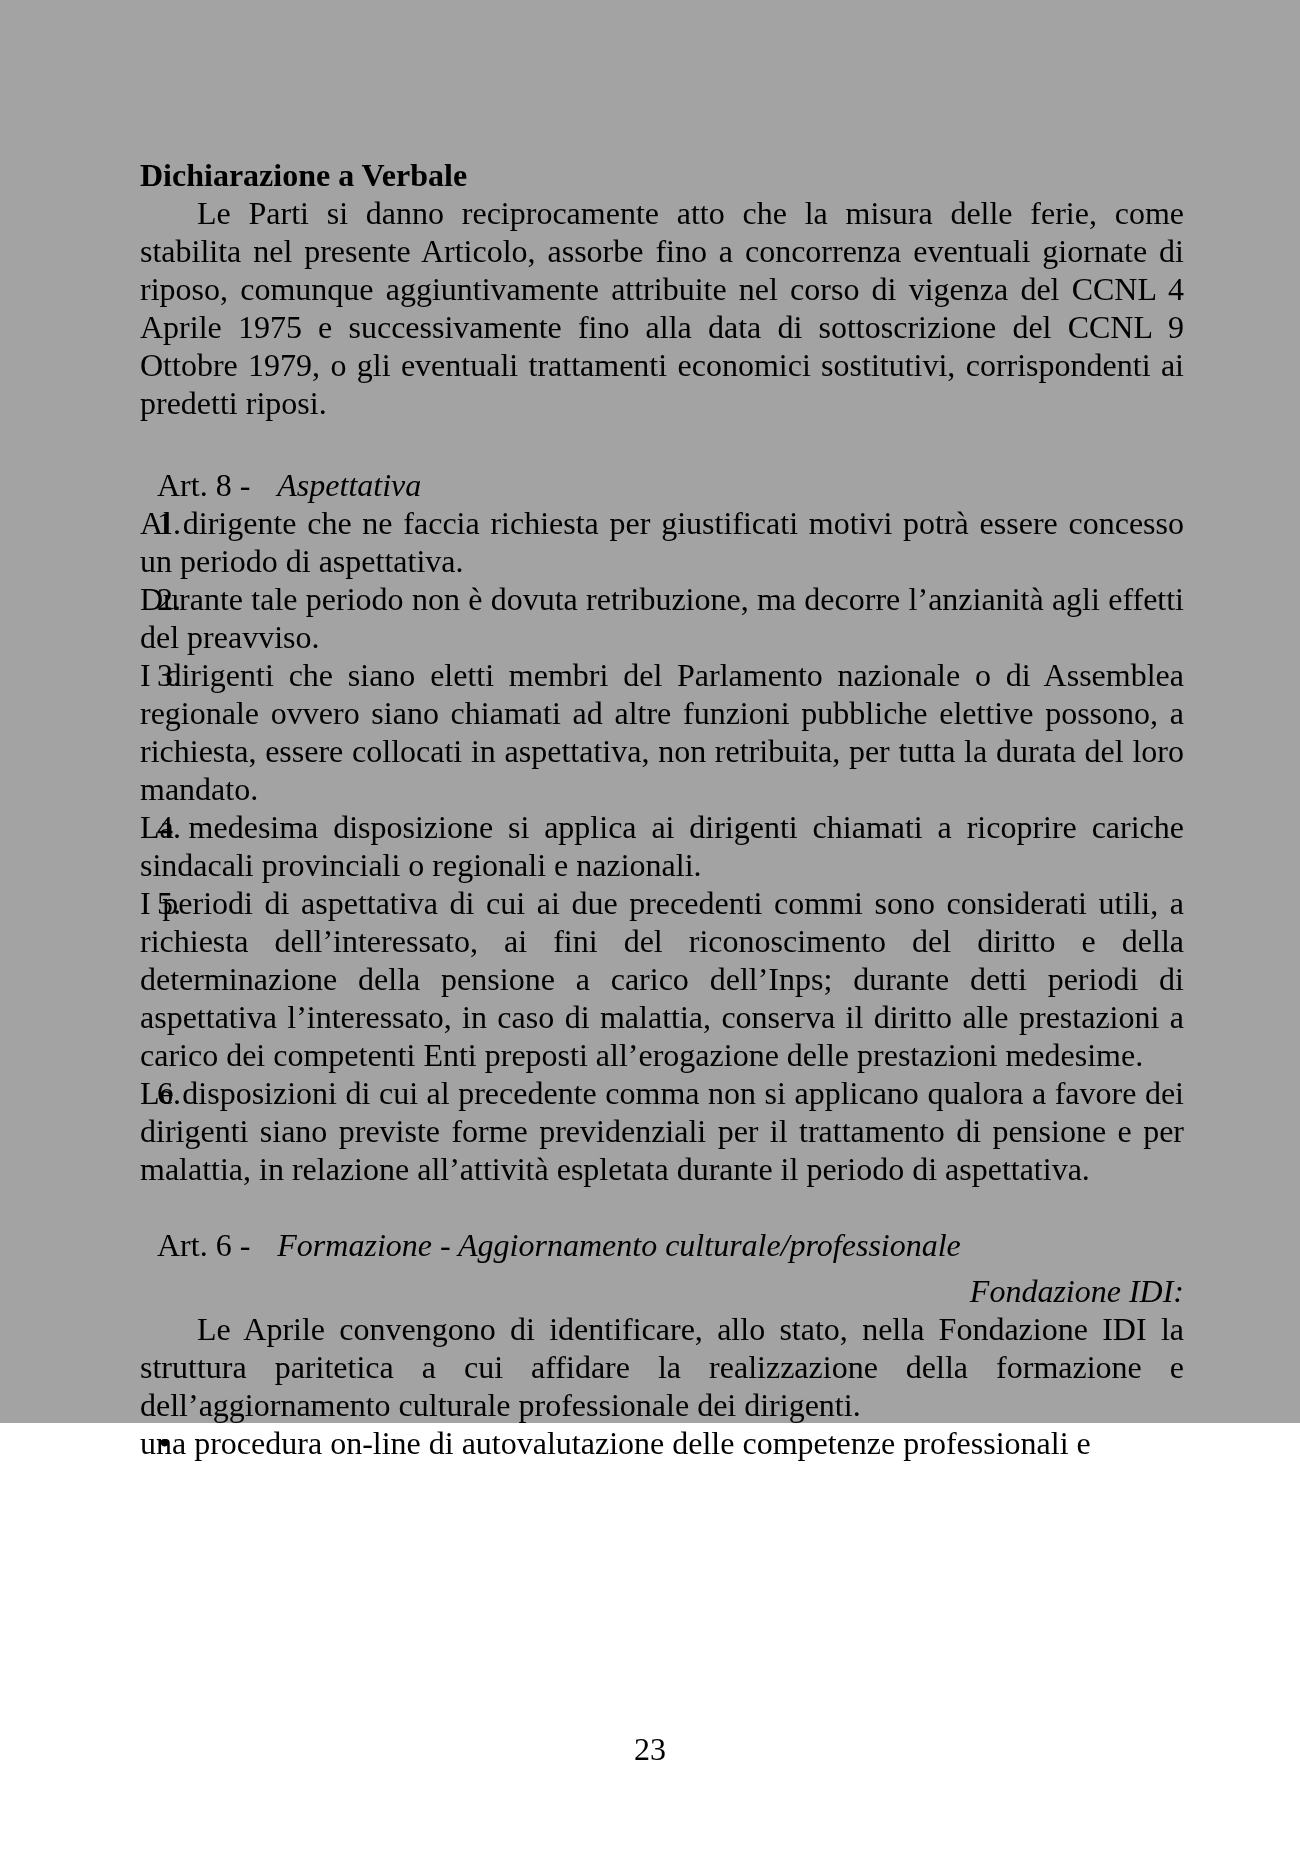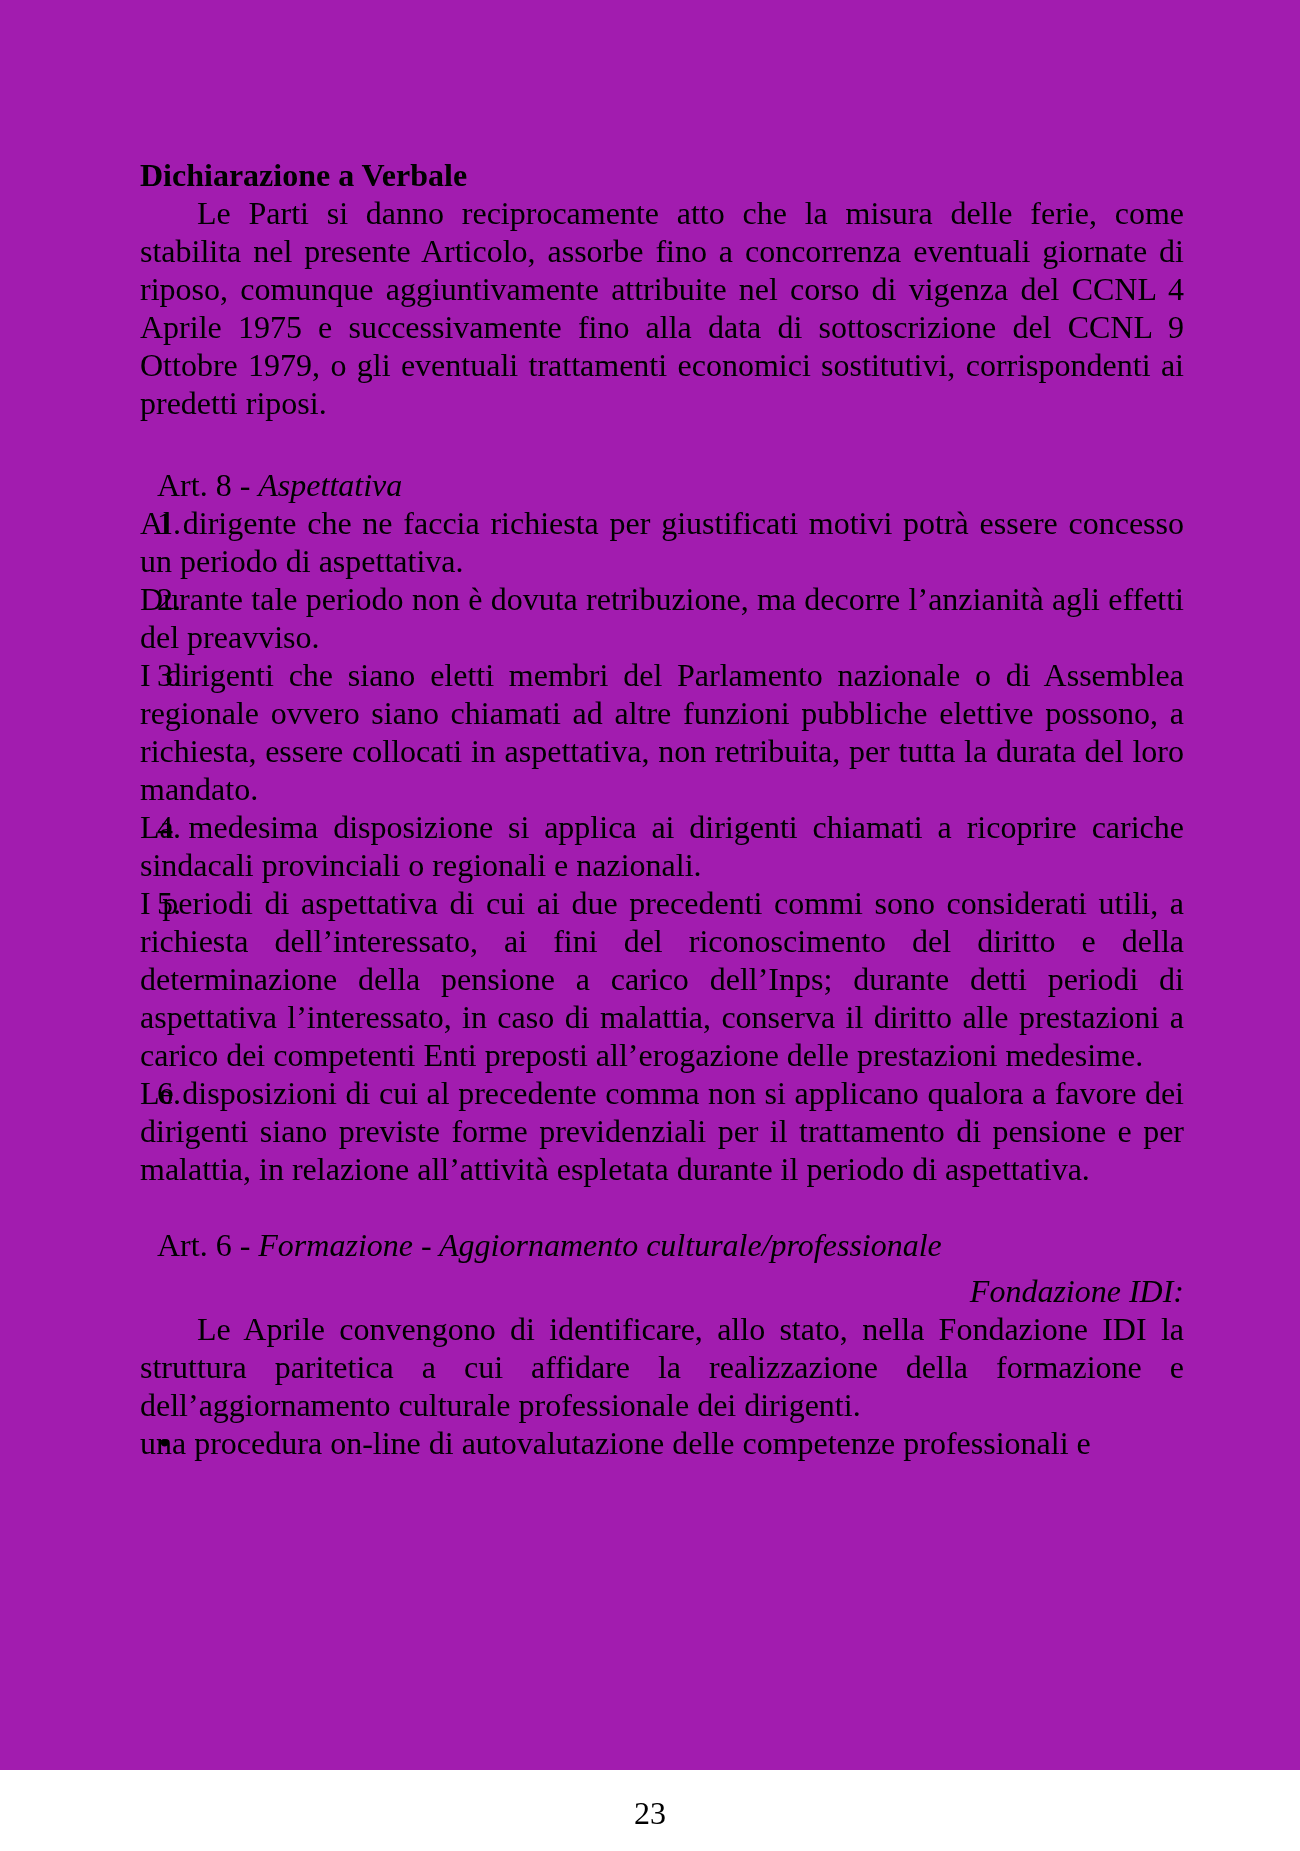--- a/index.html
+++ b/index.html
@@ -8,22 +8,22 @@
     background: #ffffff;
     color: #000000;
     font-family: "Liberation Serif", "DejaVu Serif", serif;
     font-size: 32px;
     line-height: 38px;
     position: relative;
     overflow: hidden;
   }
   .page {
     position: relative;
-    width: 1300px; height: 1770px;
-    background: #a21caf;
+    width: 1300px; height: 1423px;
+    background: #a3a3a3;
   }
   .content {
     position: absolute;
     left: 140px;
     top: 156px;
     width: 1044px;
     text-align: justify;
   }
   .content p, .content h1, .content div { margin: 0; padding: 0; }
   h1.doc-heading {
@@ -38,21 +38,21 @@
     text-align: left;
   }
   .art8 { margin-top: 44px !important; }
   .art9 { margin-top: 38px !important; }
   .subhead {
     margin-left: 17px !important;
     margin-top: 8px !important;
     font-style: italic;
     text-align: right;
   }
-  .italic { font-style: italic; }
+  .italic { font-style: italic; margin-left: 19px; }
   .olist { }
   .oli {
     position: relative;
     padding-left: 57px;
     text-align: justify;
   }
   .oli .marker {
     position: absolute;
     left: 17px;
     top: 0;
@@ -63,21 +63,21 @@
     text-align: justify;
   }
   .bullet-item .marker {
     position: absolute;
     left: 19px;
     top: 0;
   }
   .page-number {
     position: absolute;
     left: 0; right: 0;
-    top: 1794px;
+    top: 1730px;
     text-align: center;
   }
 </style>
 </head>
 <body>
 
 <div class="page">
   <div class="content">
 
     <h1 class="doc-heading">Dichiarazione a Verbale</h1>

